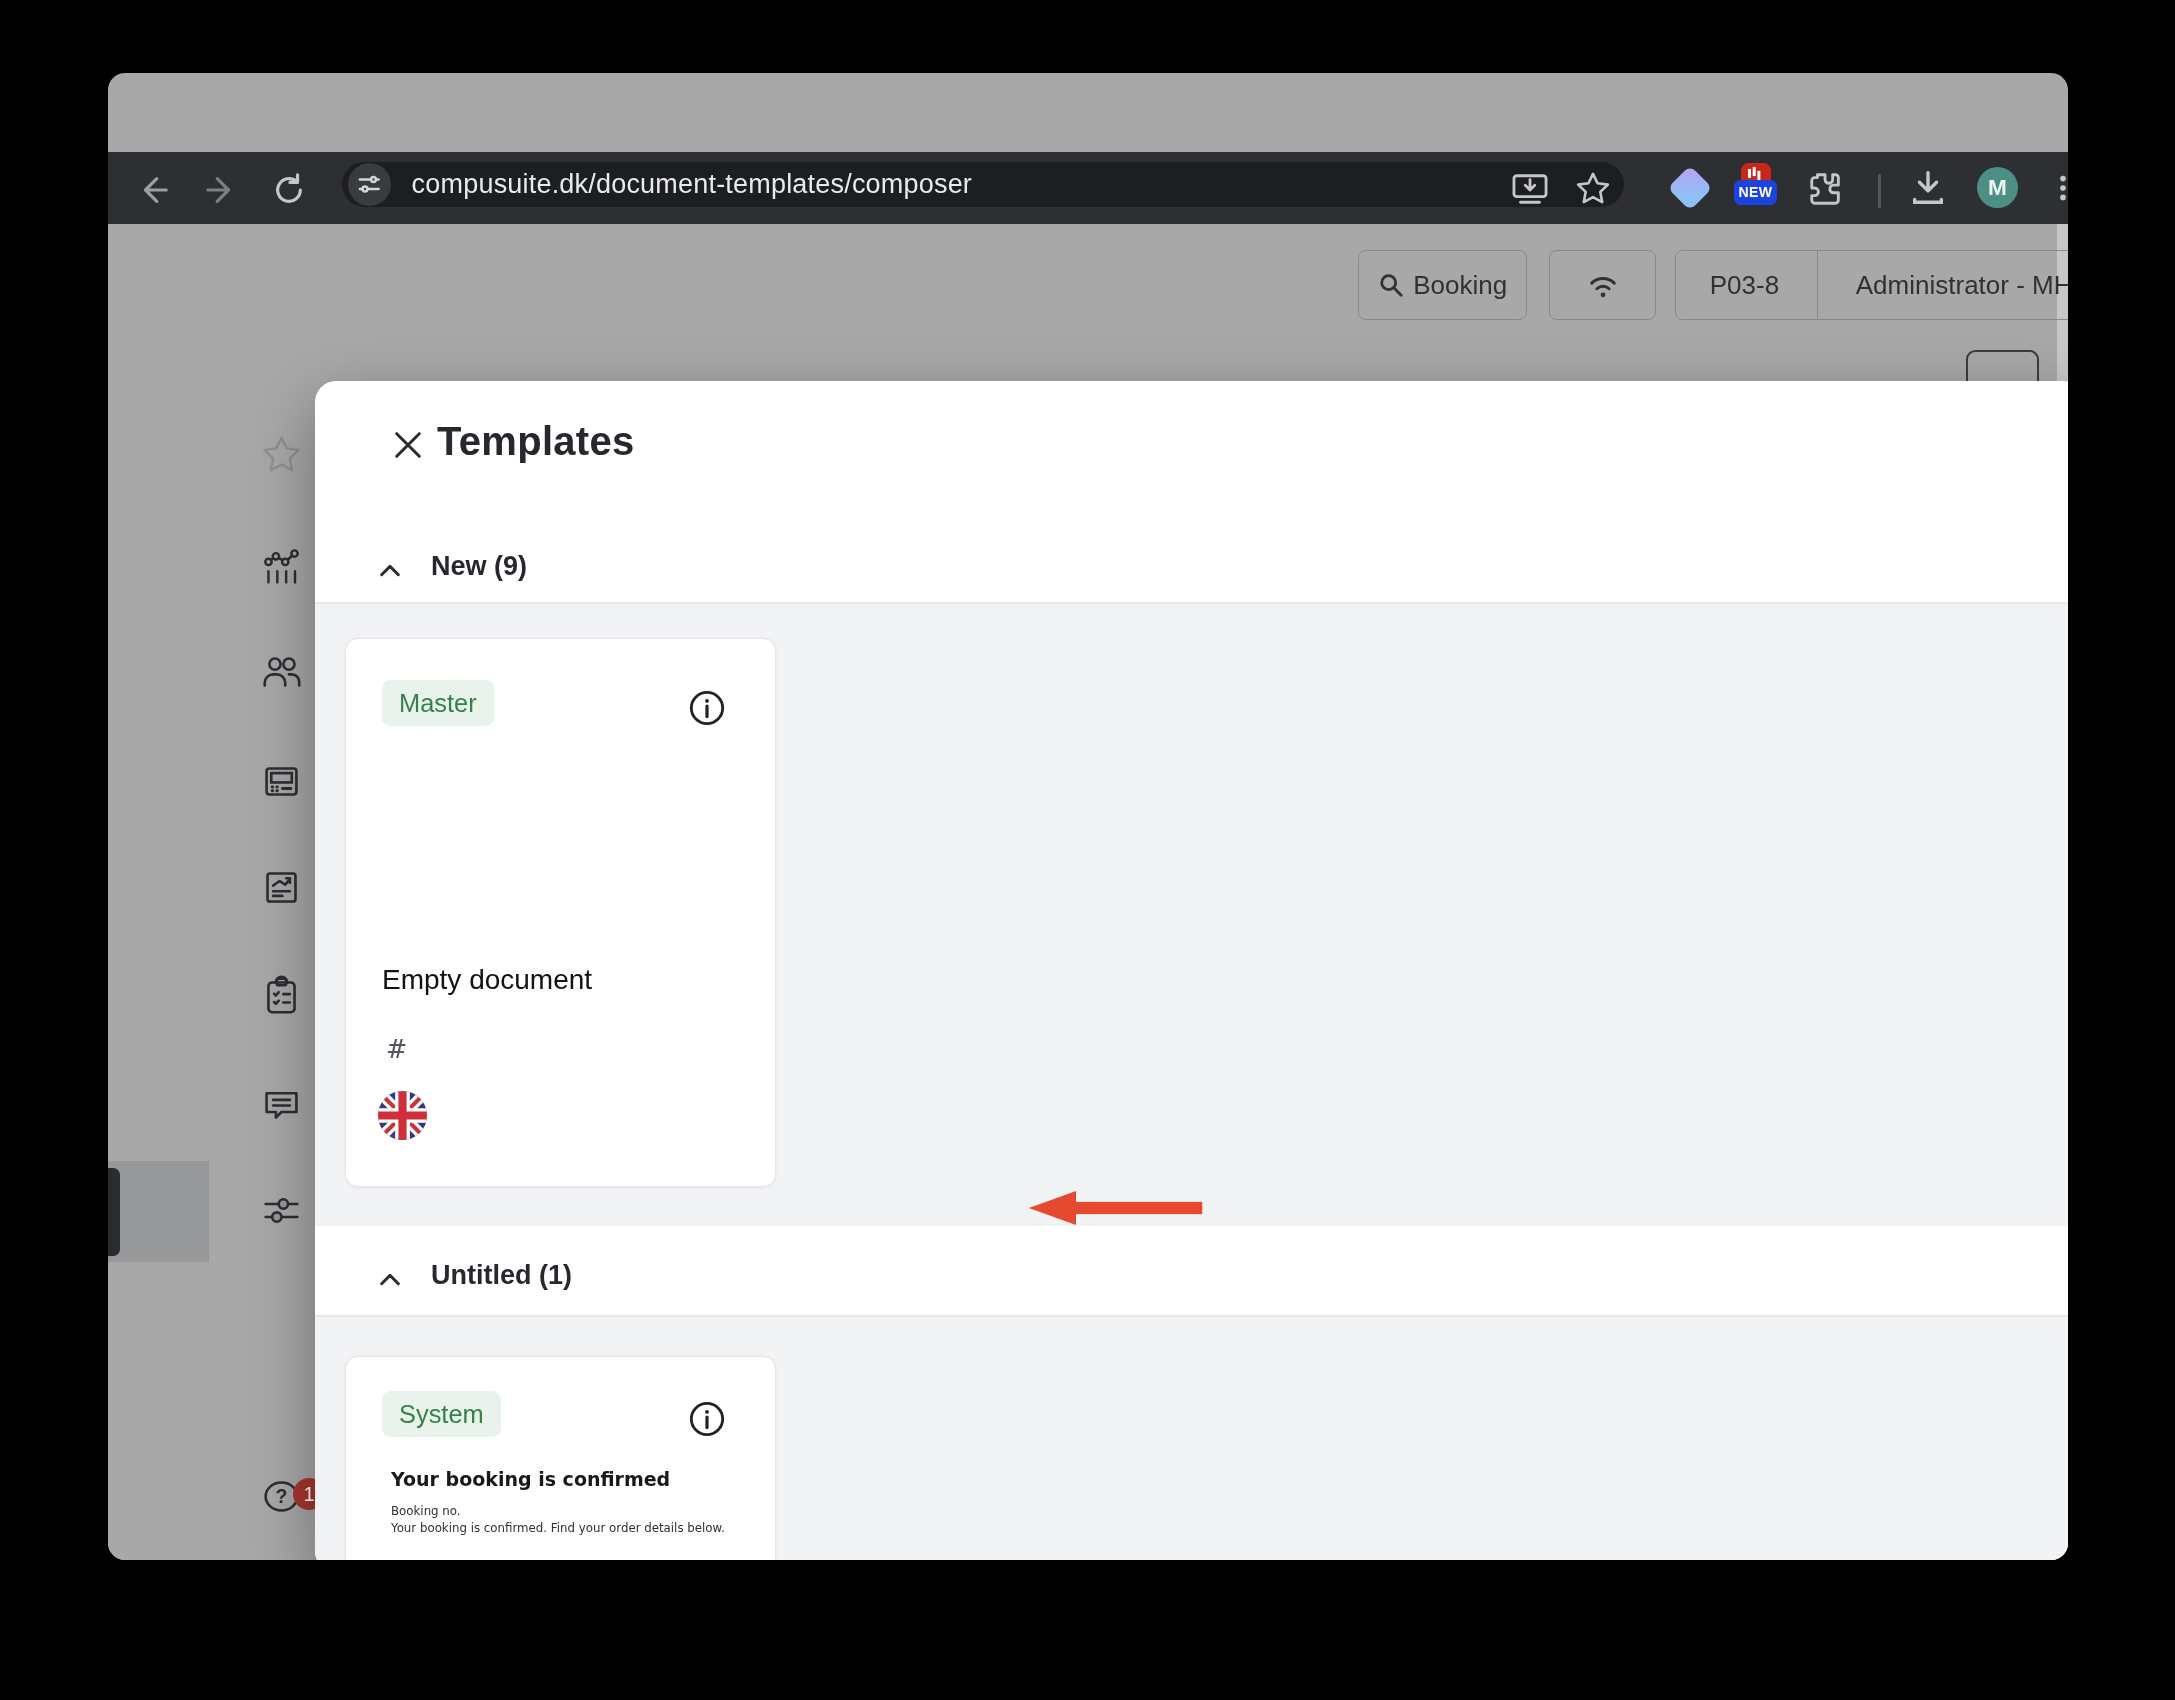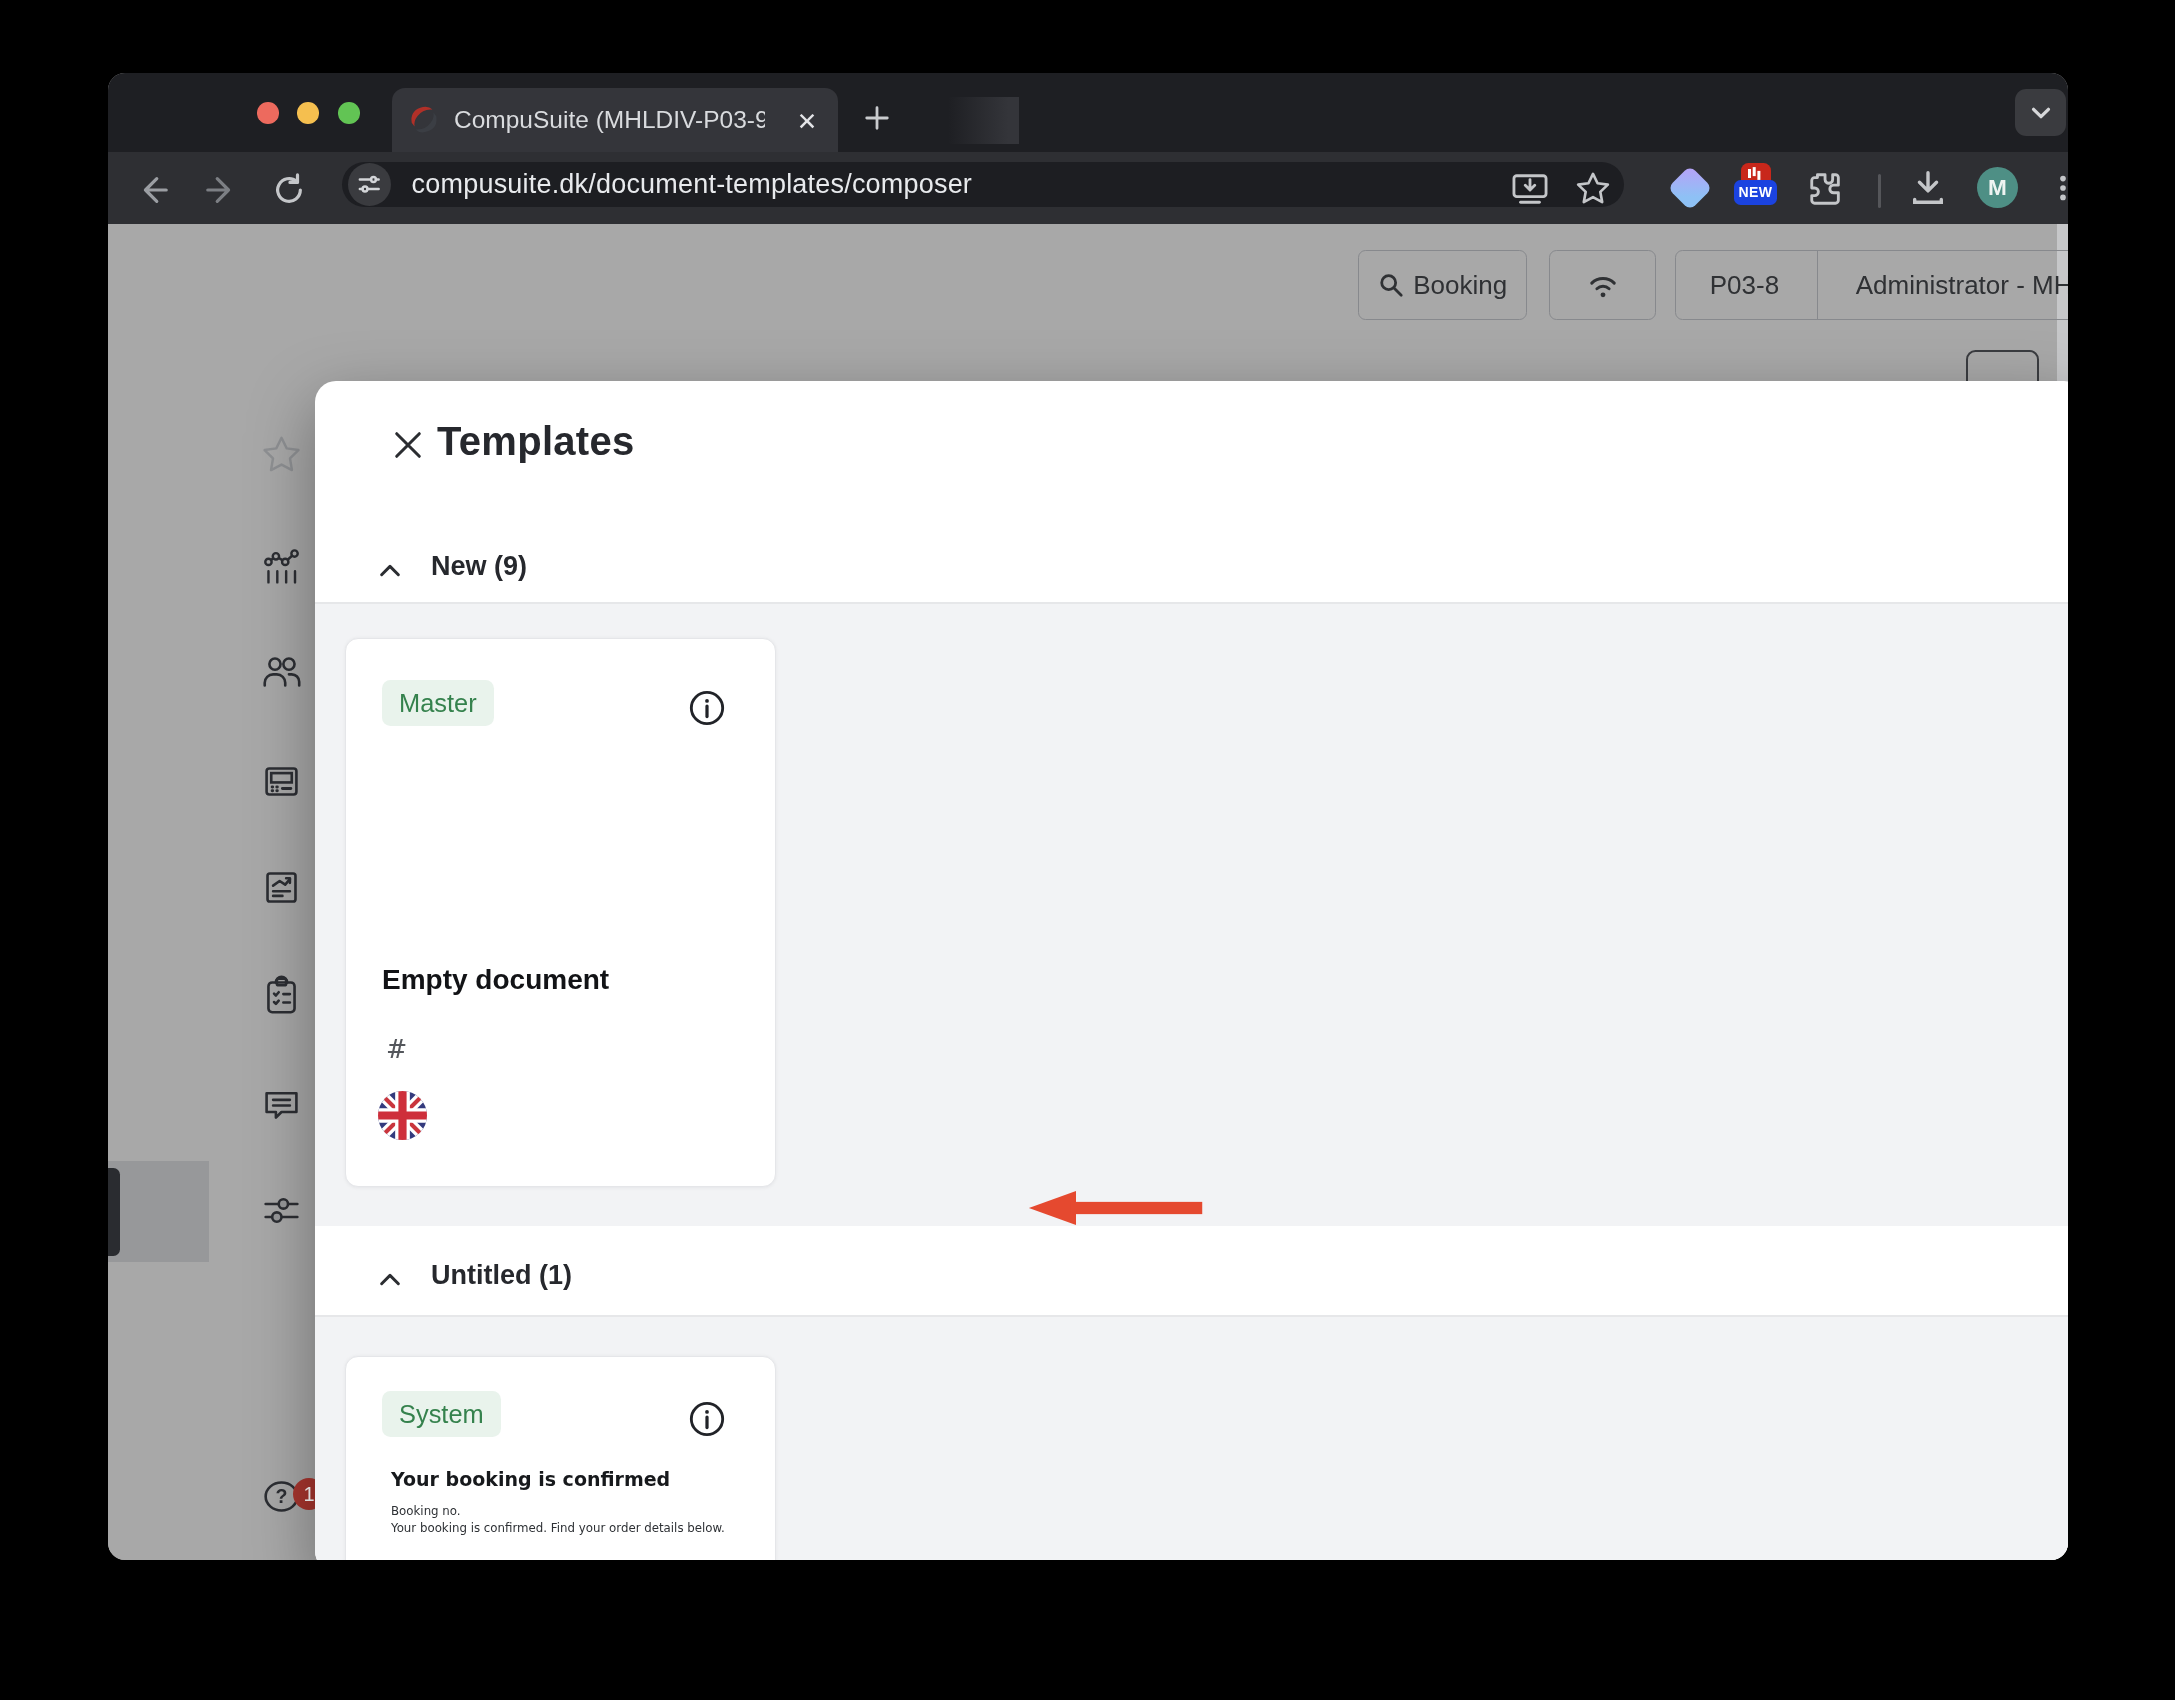--- a/index.html
+++ b/index.html
@@ -70,62 +70,36 @@
   .section-head{position:absolute;left:0;width:100%;height:56px;}
   .chev{position:absolute;left:58px;top:11.3px;width:34px;height:34px;display:flex;align-items:center;justify-content:center;}
   .section-label{position:absolute;left:116px;top:7.5px;font-size:27px;font-weight:600;color:#26282d;}
   .hr{position:absolute;left:0;width:100%;height:1.9px;background:#e6e7e9;}
   .gray-sec{position:absolute;left:0;width:100%;background:#f2f3f5;}
   .card{position:absolute;left:30px;width:431px;background:#fff;border:0.9px solid #e5e6e9;border-radius:13px;
         box-shadow:0 0.9px 3.8px rgba(20,22,26,.06);}
   .badge{position:absolute;left:36px;display:inline-block;background:#e9f3ec;color:#35824d;
          font-size:25.4px;padding:8.5px 17px;border-radius:8.5px;}
   .info-btn{position:absolute;right:49px;width:38px;height:38px;}
-  .card-title{position:absolute;left:36px;font-size:28px;font-weight:bold;color:#121316;}
+  .card-title{position:absolute;left:36px;font-size:28px;font-weight:normal;color:#121316;}
   .card-sub{position:absolute;left:40px;font-size:25.4px;color:#54575c;font-family:"DejaVu Serif",serif;font-style:italic;}
   .flag{position:absolute;left:32px;width:49px;height:49px;}
   .doc-preview{position:absolute;left:45px;top:111px;width:358px;color:#2e3135;font-family:"DejaVu Sans",sans-serif;}
   .doc-h{font-size:19px;font-weight:bold;color:#17191c;margin:0 0 13px 0;}
   .doc-s{font-size:11.8px;margin:0;line-height:1.45;}
   .doc-gap{height:21px;}
   .arrow{position:absolute;left:712px;top:808px;}
   svg{display:block;}
 </style>
 </head>
 <body>
 
 <div class="stage">
   <div class="window">
 
-    <div class="tabstrip">
-      <div class="tlight tl-red"></div>
-      <div class="tlight tl-yellow"></div>
-      <div class="tlight tl-green"></div>
-
-      <div class="tab">
-        <svg width="34" height="34" viewBox="0 0 36 36" style="margin-left:15px">
-          <path d="M5 21 Q3 9 14 5 Q22 2 27 7 Q17 6 11 14 Q7 19 8 25 Z" fill="#b03028"></path>
-          <path d="M31 14 Q33 26 22 30 Q14 33 9 28 Q19 29 25 21 Q29 16 28 10 Z" fill="#3b3e44"></path>
-        </svg>
-        <span class="tab-title">CompuSuite (MHLDIV-P03-9</span>
-        <div class="tab-fade"></div>
-        <div class="tab-close">✕</div>
-      </div>
-
-      <div class="newtab-btn">
-        <svg width="28" height="28" viewBox="0 0 30 30">
-            <path d="M15 4v22M4 15h22" stroke="#c9cbce" stroke-width="3" stroke-linecap="round"></path>
-          </svg>
-      </div>
-      <div class="tabsearch-btn">
-        <svg width="26" height="26" viewBox="0 0 28 28">
-          <path d="M6 10l8 8 8-8" stroke="#d6d7d9" stroke-width="3.5" fill="none" stroke-linecap="round" stroke-linejoin="round"></path>
-        </svg>
-      </div>
-    </div>
 
     <div class="toolbar"></div>
     <div class="nav-btn" style="left:22.6px">
       <svg width="34" height="34" viewBox="0 0 36 36">
           <path d="M22 6 L10 18 L22 30 M10 18 H32" stroke="#9b9ea3" stroke-width="3.4" fill="none" stroke-linecap="round" stroke-linejoin="round"></path>
         </svg>
     </div>
     <div class="nav-btn" style="left:90px">
       <svg width="34" height="34" viewBox="0 0 36 36">
           <path d="M14 6 L26 18 L14 30 M26 18 H4" stroke="#7c7f84" stroke-width="3.4" fill="none" stroke-linecap="round" stroke-linejoin="round"></path>

